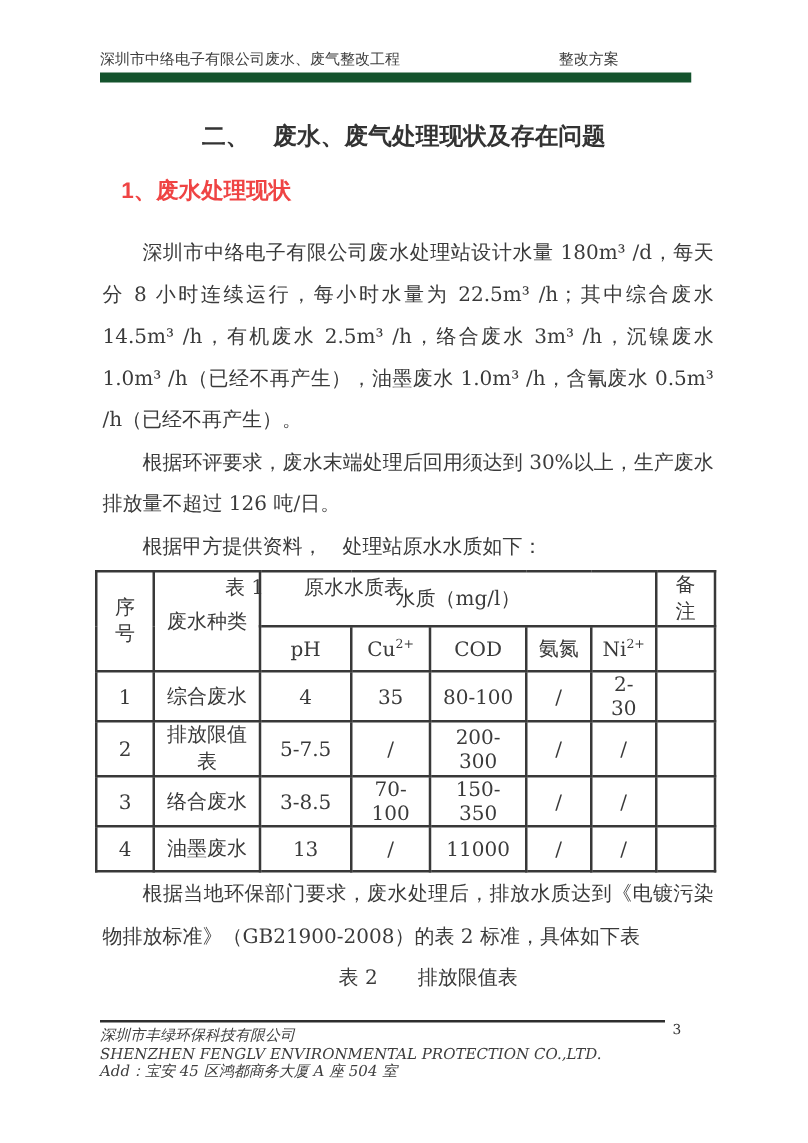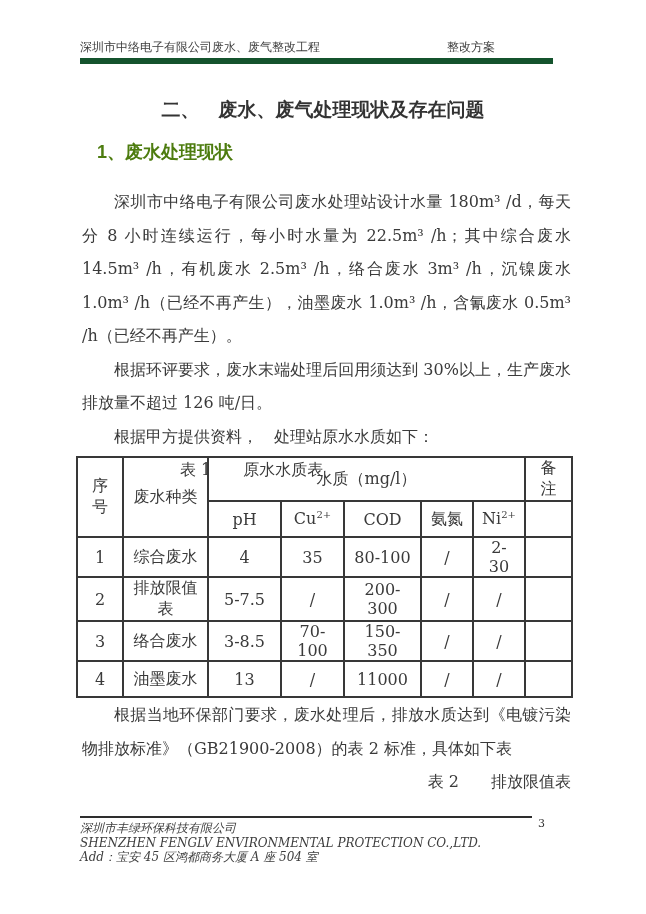--- a/index.html
+++ b/index.html
@@ -13,21 +13,21 @@
     overflow: hidden;
   }
   
   .hdr {
     position: absolute;
     top: 40px; left: 80px;
     width: 473px;
     display: flex;
     justify-content: space-between;
     align-items: flex-start;
-    border-bottom: 6px solid #14532d;
+    border-bottom: 8px solid #14532d;
     padding-bottom: 3px;
     font-size: 12px;
     line-height: 15px;
     color: #3d3d3d;
   }
   .hdr .hdr-right { padding-right: 58px; }
   
   .doc-title {
     position: absolute;
     top: 98px; left: 0;
@@ -41,21 +41,21 @@
     white-space: pre-wrap;
   }
   
   .sec-heading {
     position: absolute;
     top: 141px; left: 97px;
     font-family: "Liberation Sans", "DejaVu Sans", sans-serif;
     font-weight: 700;
     font-size: 18px;
     line-height: 22px;
-    color: #4d7c0f;
+    color: #ef4444;
   }
   
   .body-block {
     position: absolute;
     top: 185px; left: 82px;
     width: 489px;
     font-size: 16px;
     line-height: 33.5px;
     text-align: justify;
   }
@@ -89,21 +89,21 @@
   
   .lower-block {
     position: absolute;
     top: 698px; left: 82px;
     width: 489px;
     font-size: 16px;
     line-height: 33.5px;
     text-align: justify;
   }
   .lower-block p { margin: 0; text-indent: 2em; }
-  .tbl2-caption { margin: 0; text-indent: 0; text-align: right; white-space: pre-wrap; }
+  .tbl2-caption { margin: 0; text-indent: 0; text-align: center; white-space: pre-wrap; }
   
   .ftr {
     position: absolute;
     top: 816px; left: 80px;
     width: 490px;
     font-size: 12px;
     line-height: 14.5px;
     font-style: italic;
     color: #3d3d3d;
   }

